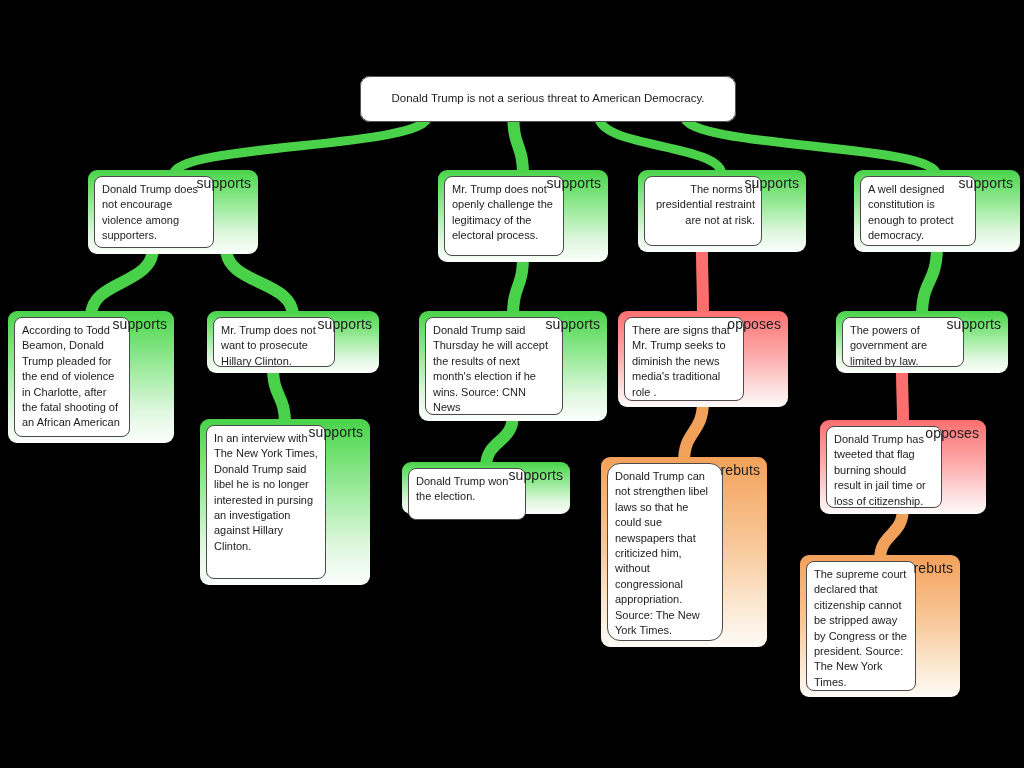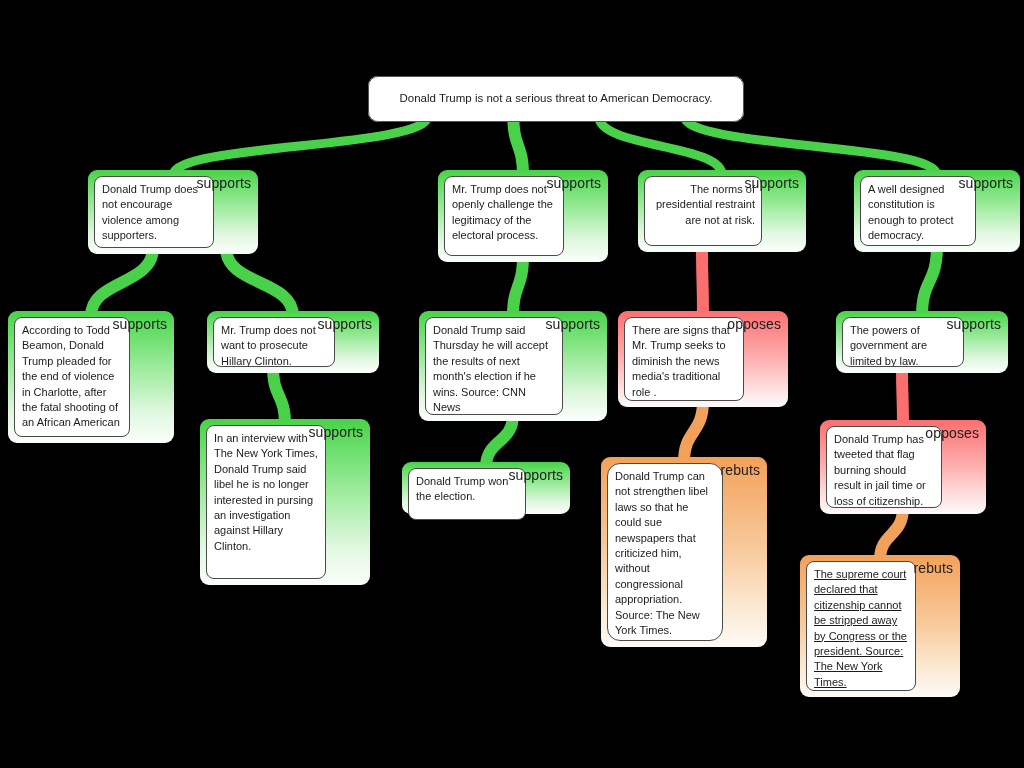--- a/index.html
+++ b/index.html
@@ -50,21 +50,21 @@
       <path d="M273,367 C273,398.3 285,393.7 285,424" stroke="#4ad14a" stroke-width="12" fill="none" stroke-linecap="round" stroke-linejoin="round" id="e7"></path>
       <path d="M523,256 C523,288.95 513,284.05 513,316" stroke="#4ad14a" stroke-width="12" fill="none" stroke-linecap="round" stroke-linejoin="round" id="e8"></path>
       <path d="M513,415 C513,443.55 486,439.45 486,467" stroke="#4ad14a" stroke-width="12" fill="none" stroke-linecap="round" stroke-linejoin="round" id="e9"></path>
       <path d="M702,246 C702,284.45 703,278.55 703,316" stroke="#fb6f6f" stroke-width="12" fill="none" stroke-linecap="round" stroke-linejoin="round" id="e10"></path>
       <path d="M703,401 C703,434.5 684,429.5 684,462" stroke="#f2a15a" stroke-width="12" fill="none" stroke-linecap="round" stroke-linejoin="round" id="e11"></path>
       <path d="M937,246 C937,284.45 922,278.55 922,316" stroke="#4ad14a" stroke-width="12" fill="none" stroke-linecap="round" stroke-linejoin="round" id="e12"></path>
       <path d="M902,367 C902,398.85 903,394.15 903,425" stroke="#fb6f6f" stroke-width="12" fill="none" stroke-linecap="round" stroke-linejoin="round" id="e13"></path>
       <path d="M903,508 C903,536.55 880,532.45 880,560" stroke="#f2a15a" stroke-width="12" fill="none" stroke-linecap="round" stroke-linejoin="round" id="e14"></path>
     </svg>
   <div id="nodes">
-      <div class="node root" style="left: 368px; top: 76px; width: 376px; height: 46px;">
+      <div class="node root" style="left: 360px; top: 76px; width: 376px; height: 46px;">
         <div class="inner">Donald Trump is not a serious threat to American Democracy.</div>
       </div>
       <div class="node supports" style="left: 88px; top: 170px; width: 170px; height: 84px;">
         <div class="inner" style="width: 120px; height: 72px;">Donald Trump does not encourage violence among supporters.</div>
         <span class="reltag">supports</span>
       </div>
       <div class="node supports" style="left: 438px; top: 170px; width: 170px; height: 92px;">
         <div class="inner" style="width: 120px; height: 80px;">Mr. Trump does not openly challenge the legitimacy of the electoral process.</div>
         <span class="reltag">supports</span>
       </div>
@@ -106,17 +106,17 @@
       </div>
       <div class="node supports" style="left: 836px; top: 311px; width: 172px; height: 62px;">
         <div class="inner" style="width: 122px; height: 50px;">The powers of government are limited by law.</div>
         <span class="reltag">supports</span>
       </div>
       <div class="node opposes" style="left: 820px; top: 420px; width: 166px; height: 94px;">
         <div class="inner" style="width: 116px; height: 82px;">Donald Trump has tweeted that flag burning should result in jail time or loss of citizenship.</div>
         <span class="reltag">opposes</span>
       </div>
       <div class="node rebuts" style="left: 800px; top: 555px; width: 160px; height: 142px;">
-        <div class="inner" style="width: 110px; height: 130px; text-decoration: underline;">The supreme court declared that citizenship cannot be stripped away by Congress or the president. Source: The New York Times.</div>
+        <div class="inner" style="width: 110px; height: 130px;">The supreme court declared that citizenship cannot be stripped away by Congress or the president. Source: The New York Times.</div>
         <span class="reltag">rebuts</span>
       </div>
     </div>
 </div>
 
 </body></html>

